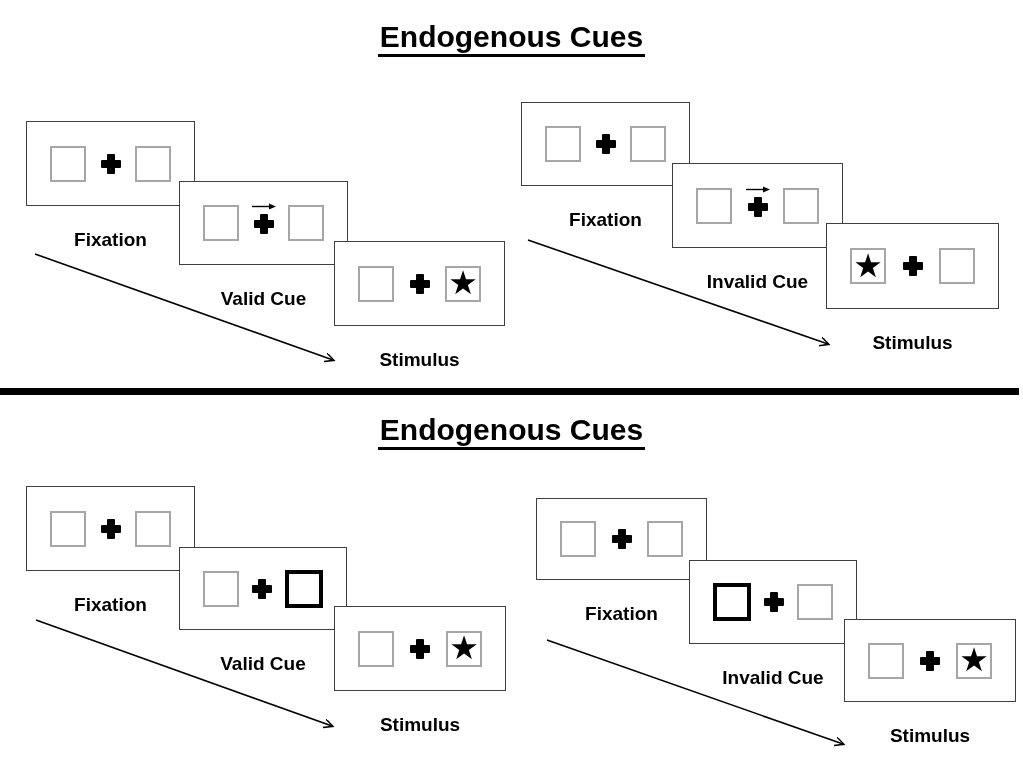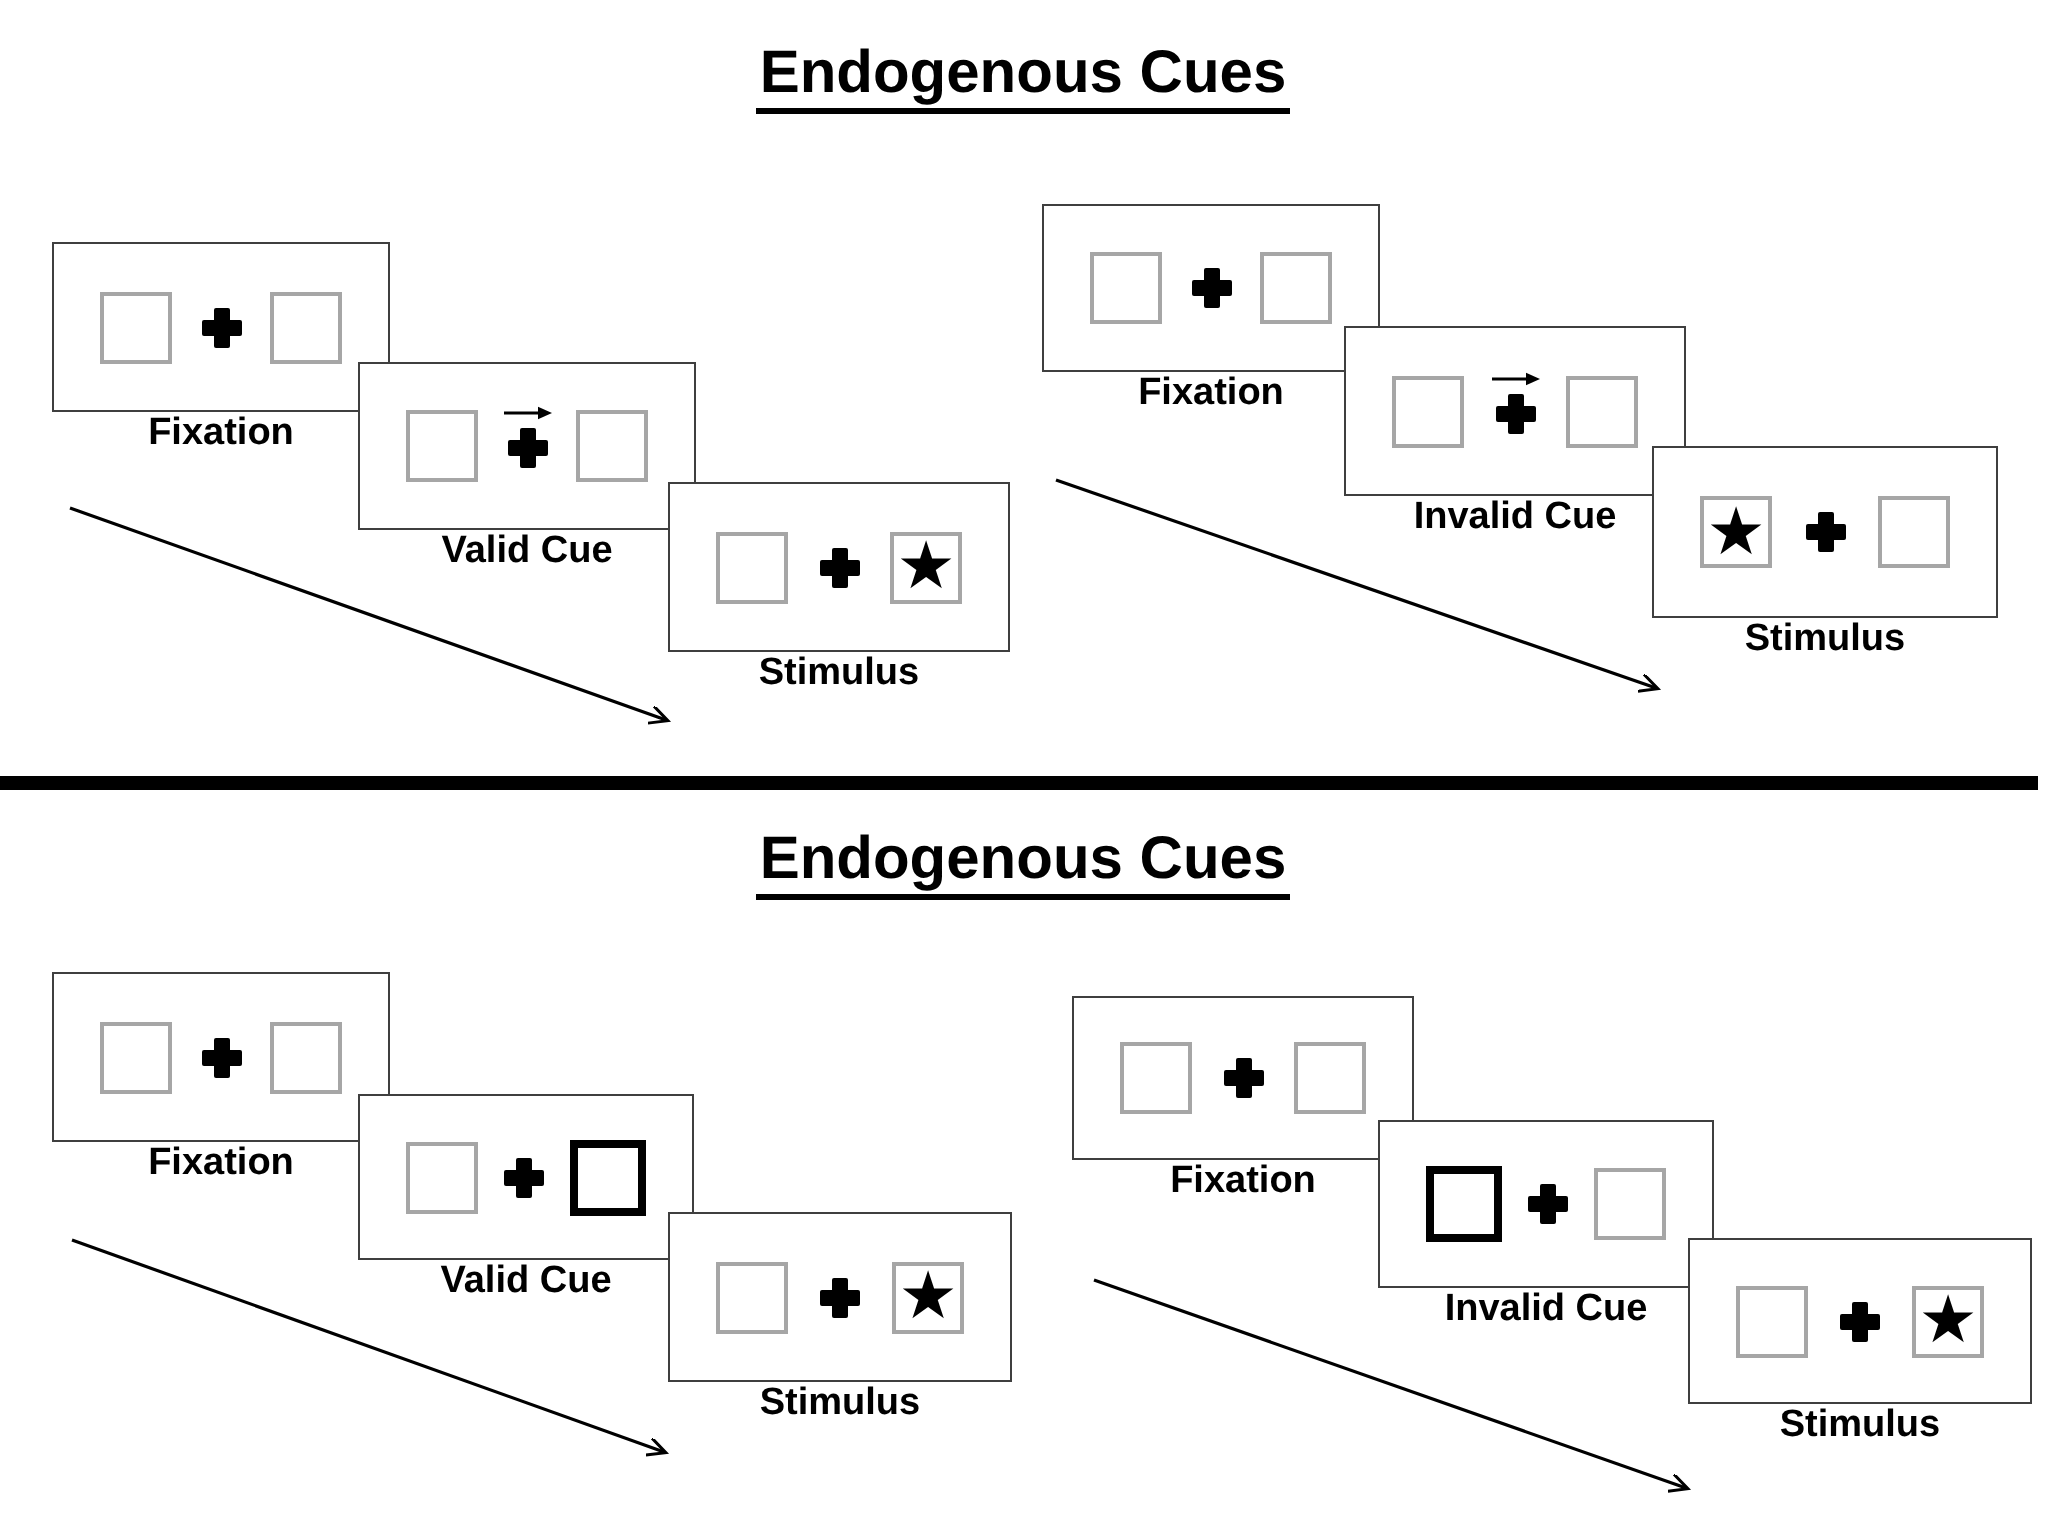--- a/index.html
+++ b/index.html
@@ -28,21 +28,21 @@
     position:absolute;left:0;top:388px;width:1019px;height:7px;background:var(--ink);
   }
 
   .panel-wrap{position:absolute;}
   .panel{
     box-sizing:border-box;background:#ffffff;border:1px solid var(--panel-border);
     display:flex;align-items:center;justify-content:space-between;
     padding:0 23px;
   }
   .panel-label{
-    margin-top:0;text-align:center;font-weight:bold;font-size:19px;color:var(--ink);
+    margin-top:23px;text-align:center;font-weight:bold;font-size:19px;color:var(--ink);
     white-space:nowrap;
   }
 
   .box{
     box-sizing:border-box;width:36px;height:36px;background:#ffffff;
     border:2px solid var(--box-border);
     display:flex;align-items:center;justify-content:center;flex:0 0 auto;
   }
   .box.thick{width:38px;height:38px;border:4px solid var(--ink);}
   .star{

